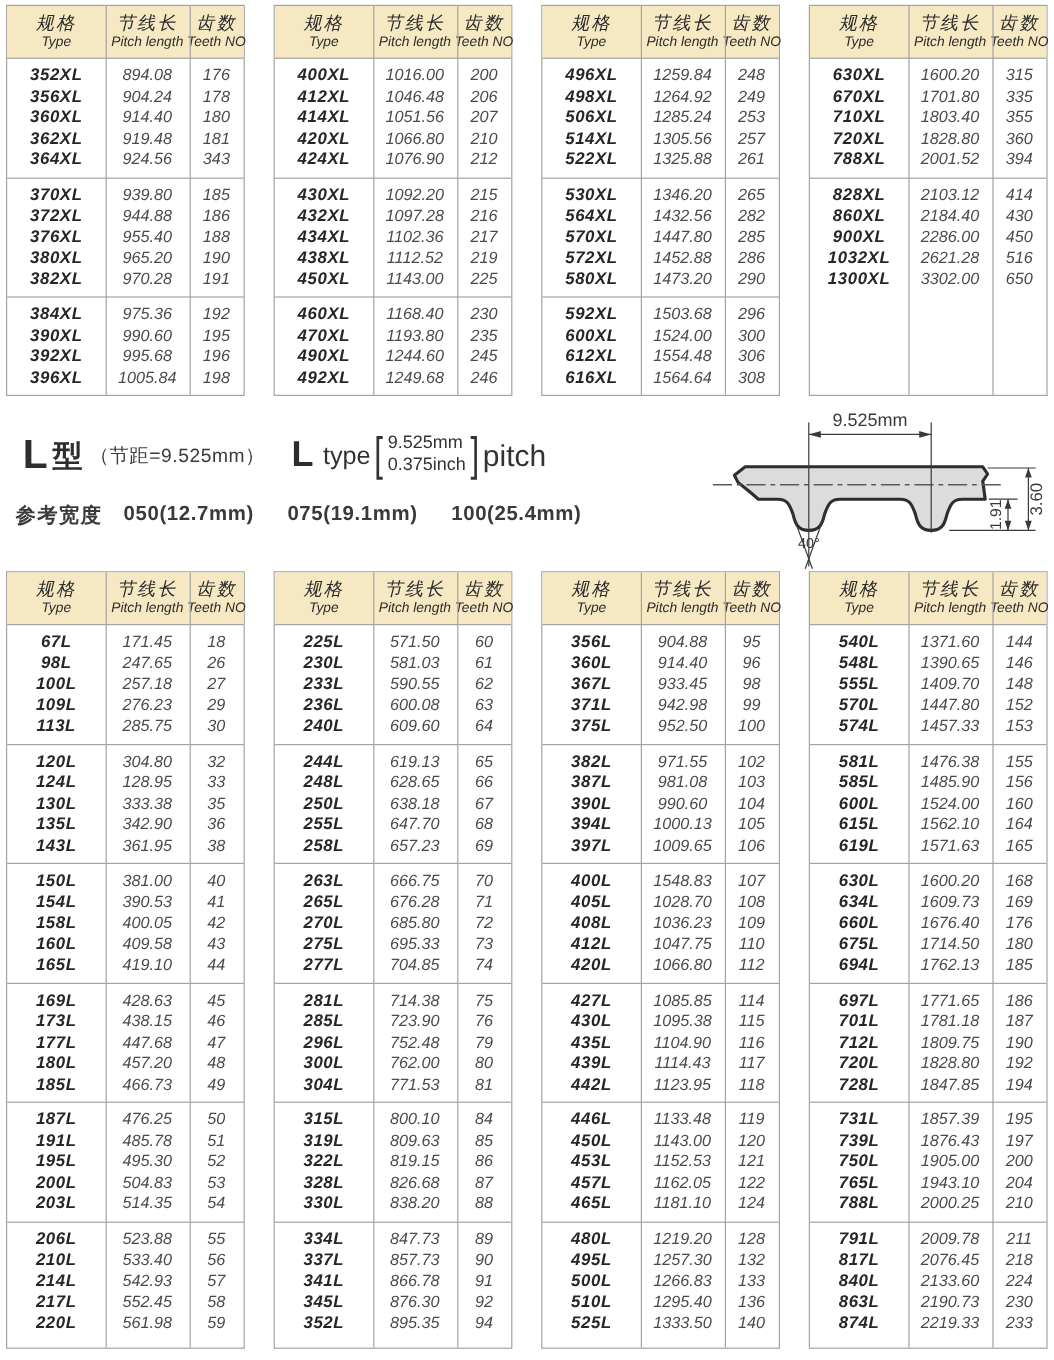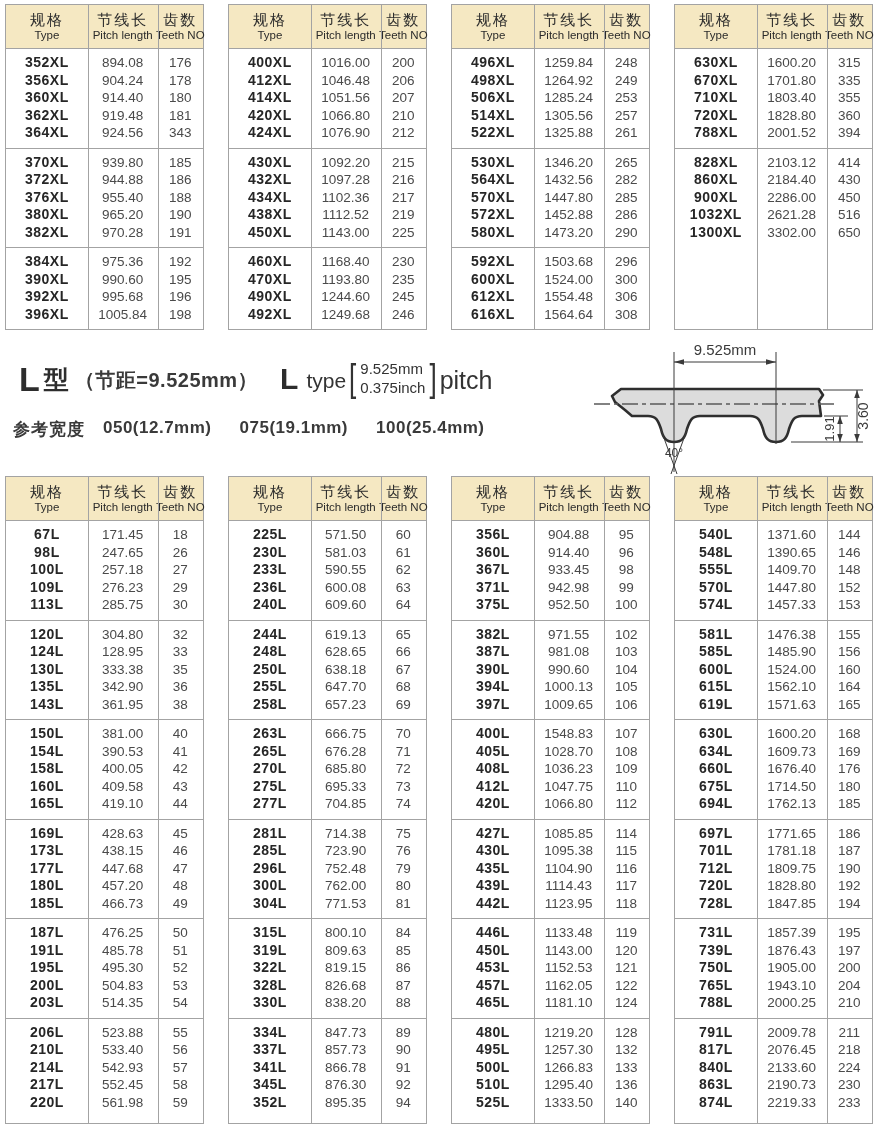--- a/index.html
+++ b/index.html
@@ -10,21 +10,21 @@
     --belt-fill:#dcdcdc;
   }
   *{box-sizing:border-box;}
   html,body{margin:0;padding:0;}
   body{
     width:878px;height:1133px;background:#ffffff;
     font-family:"Liberation Sans","DejaVu Sans",sans-serif;
     color:var(--text-dark);
   }
   .page{width:878px;height:1133px;padding:4px 5px 0 5px;}
-  .tables-row{display:flex;gap:24px;}
+  .tables-row{display:flex;gap:24px;font-style:italic;}
   .tables-row.top{height:326px;}
   .tables-row.bottom{height:648px;}
   .spec-table{
     flex:1;border:1px solid var(--border);position:relative;
     display:flex;flex-direction:column;background:#fff;
   }
   .vline{position:absolute;top:0;bottom:0;width:1px;background:var(--border);z-index:2;}
   .vline.v1{left:41.5%;}
   .vline.v2{left:77%;}
   .thead{
@@ -45,21 +45,21 @@
   .cell.ctype{width:41.5%;font-weight:bold;color:#262626;font-size:14px;letter-spacing:0.5px;}
   .cell.cpitch{width:35.5%;color:var(--text-num);font-size:13.5px;}
   .cell.cteeth{width:23%;color:var(--text-num);font-size:13.5px;}
 
   
   .mid{display:flex;height:146px;padding:0;}
   .mid-left{flex:1;padding:30px 0 0 8px;}
   .title-line{display:flex;align-items:center;color:#333;}
   .zh-L{font-size:34px;font-weight:bold;line-height:1;margin-left:6px;color:#2d2d2d;}
   .zh-word{font-size:25px;font-weight:bold;margin:2px 6px 0 4px;color:#2d2d2d;}
-  .zh-pitch{font-size:20px;font-weight:700;margin-top:4px;color:#3a3a3a;letter-spacing:0.5px;}
+  .zh-pitch{font-size:16px;font-weight:400;margin-top:4px;color:#3a3a3a;letter-spacing:0.5px;}
   .en-L{font-size:30px;font-weight:bold;margin-left:22px;line-height:1;color:#2d2d2d;}
   .en-type{font-size:21px;margin-left:8px;margin-top:4px;color:#333;}
   .bracket{font-size:26px;display:inline-block;transform:scaleY(1.5);margin:0 3px;color:#333;}
   .frac{display:inline-flex;flex-direction:column;font-size:15px;line-height:1.25;text-align:left;margin:0 1px;color:#333;}
   .en-pitch-word{font-size:25px;margin-top:4px;color:#333;}
   .width-line{margin-top:20px;font-size:17px;display:flex;color:#3a3a3a;text-align:center;}
   .w-label{font-weight:600;margin-right:18px;letter-spacing:1px;}
   .w-item{margin-right:28px;letter-spacing:0.5px;font-weight:bold;}
   .mid-right{width:285px;flex:0 0 285px;padding-top:2px;}
 

